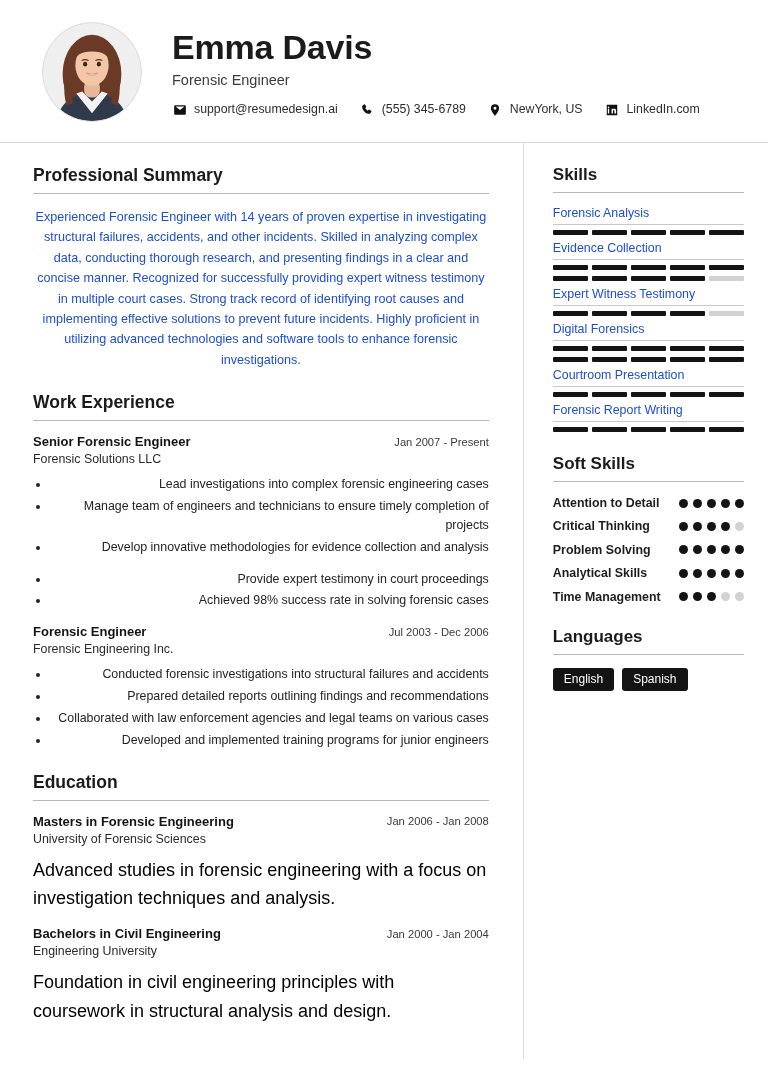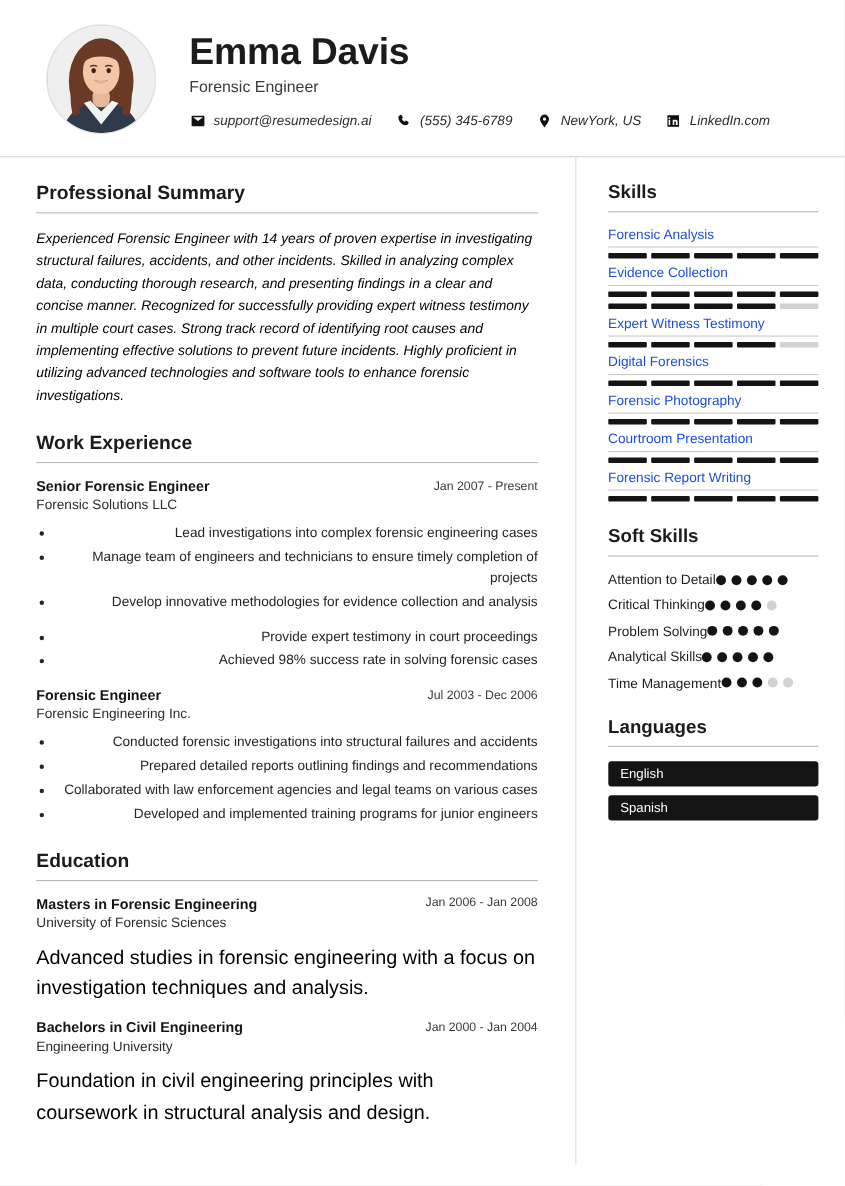--- a/index.html
+++ b/index.html
@@ -55,26 +55,25 @@
   }
   .contacts {
     display: flex;
     flex-wrap: wrap;
     align-items: center;
     margin-top: 14px;
     gap: 0;
   }
   .contact {
     display: flex;
-    align-items: flex-end;
+    align-items: flex-start;
     font-size: 12.3px;
     color: #2d2d2d;
     margin-right: 22px;
     white-space: nowrap;
-    font-style: italic;
   }
   .contact .ico {
     display: inline-flex;
     align-items: center;
     justify-content: center;
     width: 15px;
     height: 15px;
     margin-right: 7px;
     color: #111;
   }
@@ -104,23 +103,22 @@
     padding-bottom: 7px;
     border-bottom: 1px solid #b8b8b8;
     margin-bottom: 13px;
   }
   .sec-title.right-t { font-size: 17px; }
   .sec + .sec { margin-top: 22px; }
 
   .summary {
     font-size: 12.6px;
     line-height: 1.62;
-    color: #000000;
-    text-align: left;
-    font-style: italic;
+    color: #1d4ed8;
+    text-align: center;
   }
 
   
   .entry { margin-bottom: 4px; }
   .entry + .entry { margin-top: 14px; }
   .entry-head {
     display: flex;
     justify-content: space-between;
     align-items: center;
   }
@@ -179,38 +177,40 @@
     flex: 1 1 0;
     background: #d2d2d2;
     border-radius: 1px;
   }
   .seg.on { background: #141414; }
 
   
   .soft-row {
     display: flex;
     align-items: center;
+    justify-content: space-between;
     margin-bottom: 7px;
+    font-weight: bold;
   }
   .soft-name {
     font-size: 12.4px;
     color: #1d1d1d;
     line-height: 1.32;
     max-width: 110px;
   }
   .dots { display: flex; gap: 5px; flex: 0 0 auto; }
   .dot {
     width: 9px; height: 9px;
     border-radius: 50%;
     background: #d2d2d2;
   }
   .dot.on { background: #141414; }
 
   
-  .langs { display: flex; gap: 8px; flex-wrap: wrap; margin-top: 2px; flex-direction: column; }
+  .langs { display: flex; gap: 8px; flex-wrap: wrap; margin-top: 2px; }
   .lang {
     background: #141414;
     color: #ffffff;
     font-size: 12px;
     padding: 5px 11px 6px 11px;
     border-radius: 3px;
     line-height: 1;
   }
 </style>
 </head>
@@ -415,21 +415,20 @@
           <div class="skill-bar">
             <span class="seg on"></span>
               <span class="seg on"></span>
               <span class="seg on"></span>
               <span class="seg on"></span>
               <span class="seg on"></span>
           </div>
         </div>
 
         <div class="skill">
-          <div class="skill-name">Forensic Photography</div>
           <div class="skill-bar">
             <span class="seg on"></span>
               <span class="seg on"></span>
               <span class="seg on"></span>
               <span class="seg on"></span>
               <span class="seg on"></span>
           </div>
         </div>
 
         <div class="skill">

